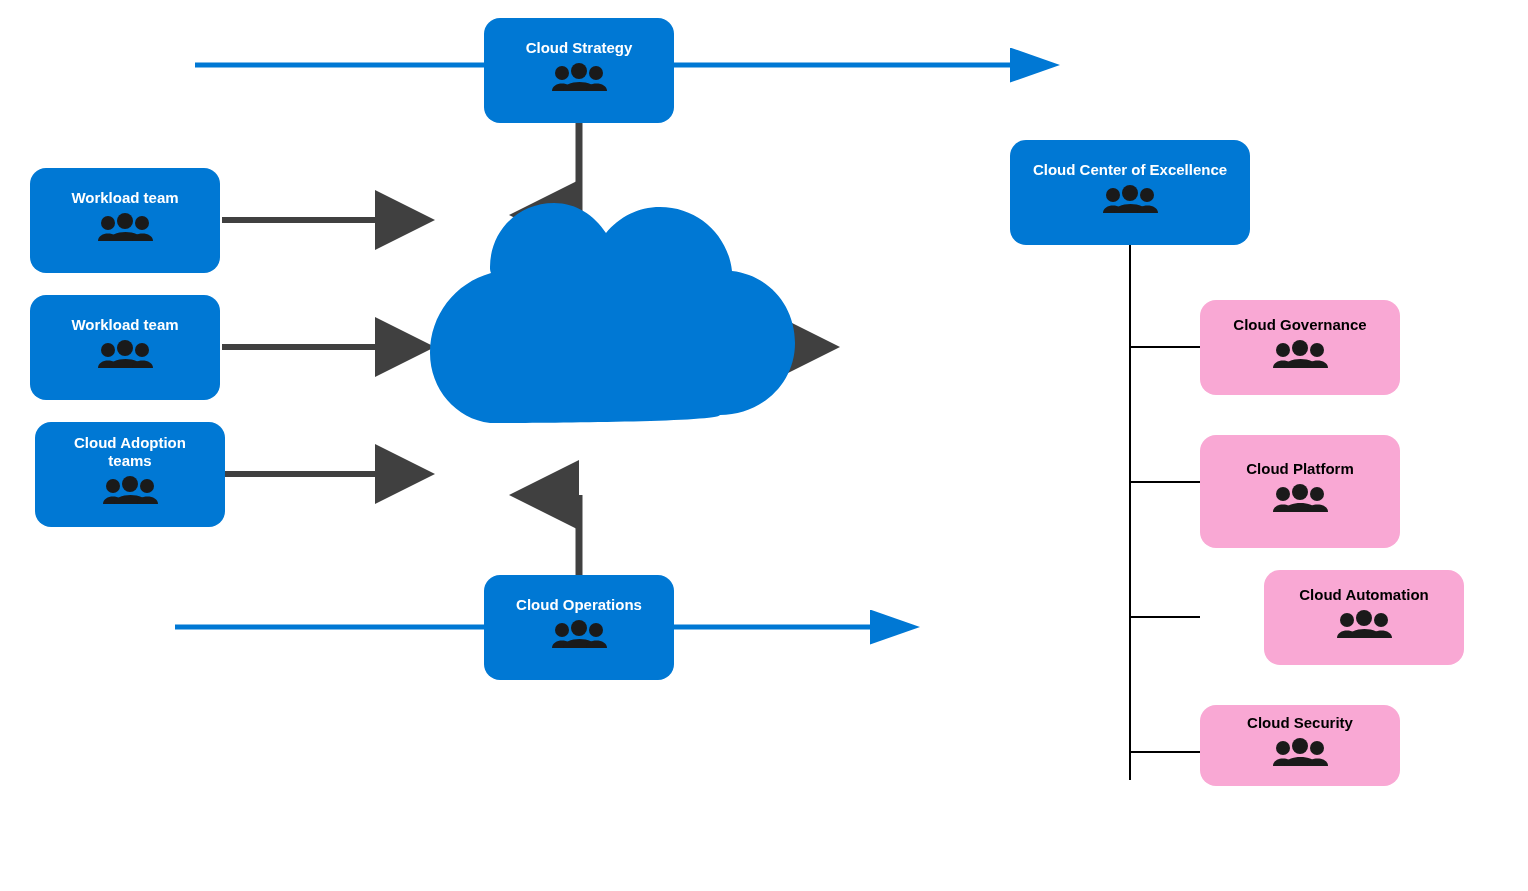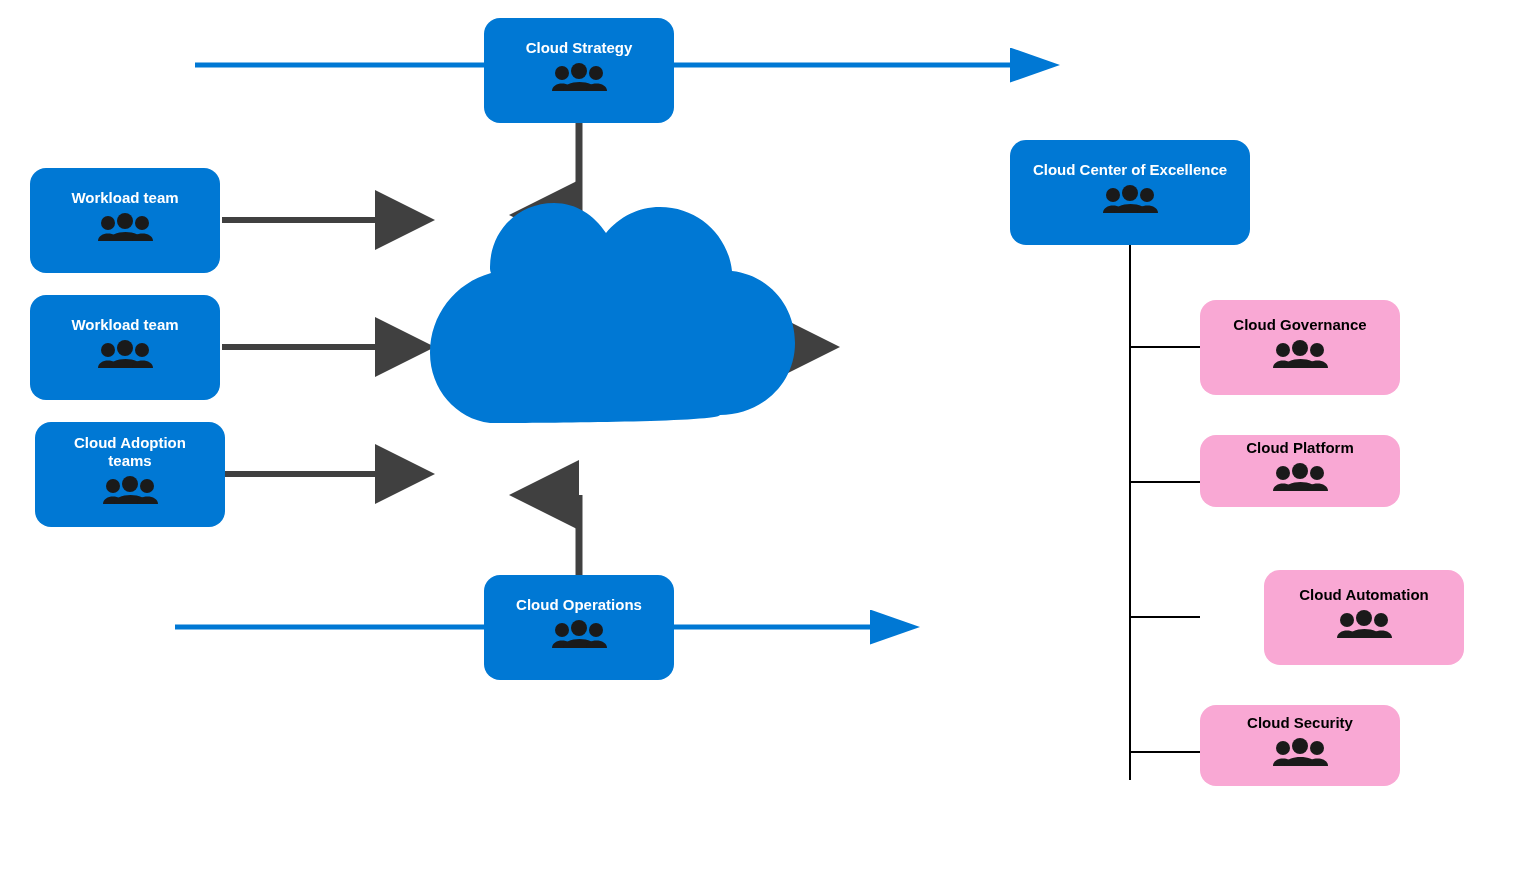--- a/index.html
+++ b/index.html
@@ -236,21 +236,21 @@
         <circle cx="10" cy="10" r="7" fill="#1a1a1a"></circle>
         <path d="M0,28 C0,18 20,18 20,28" fill="#1a1a1a"></path>
         <circle cx="27" cy="8" r="8" fill="#1a1a1a"></circle>
         <path d="M11,28 C11,16 44,16 44,28" fill="#1a1a1a"></path>
         <circle cx="44" cy="10" r="7" fill="#1a1a1a"></circle>
         <path d="M34,28 C34,18 55,18 55,28" fill="#1a1a1a"></path>
       </svg>
     </div>
   </div>
 
-  <div class="box box-gray" style="left:1200px; top:435px; width:200px; height:72px;">
+  <div class="box box-gray" style="left:1200px; top:435px; width:200px; height:113px;">
     <div class="box-label">Cloud Platform</div>
     <div class="people-icon">
       <svg width="55" height="35" viewBox="0 0 55 35" xmlns="http://www.w3.org/2000/svg">
         <circle cx="10" cy="10" r="7" fill="#1a1a1a"></circle>
         <path d="M0,28 C0,18 20,18 20,28" fill="#1a1a1a"></path>
         <circle cx="27" cy="8" r="8" fill="#1a1a1a"></circle>
         <path d="M11,28 C11,16 44,16 44,28" fill="#1a1a1a"></path>
         <circle cx="44" cy="10" r="7" fill="#1a1a1a"></circle>
         <path d="M34,28 C34,18 55,18 55,28" fill="#1a1a1a"></path>
       </svg>

